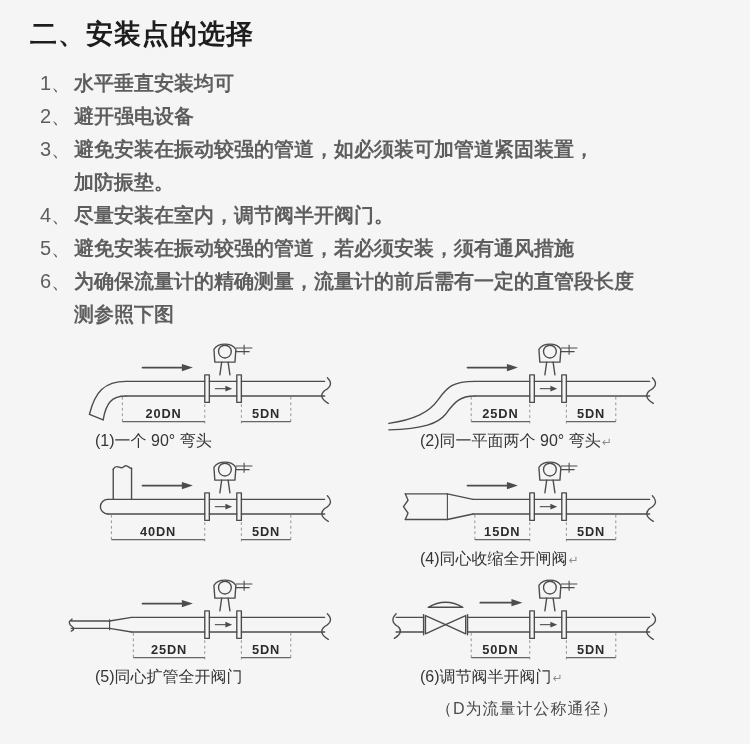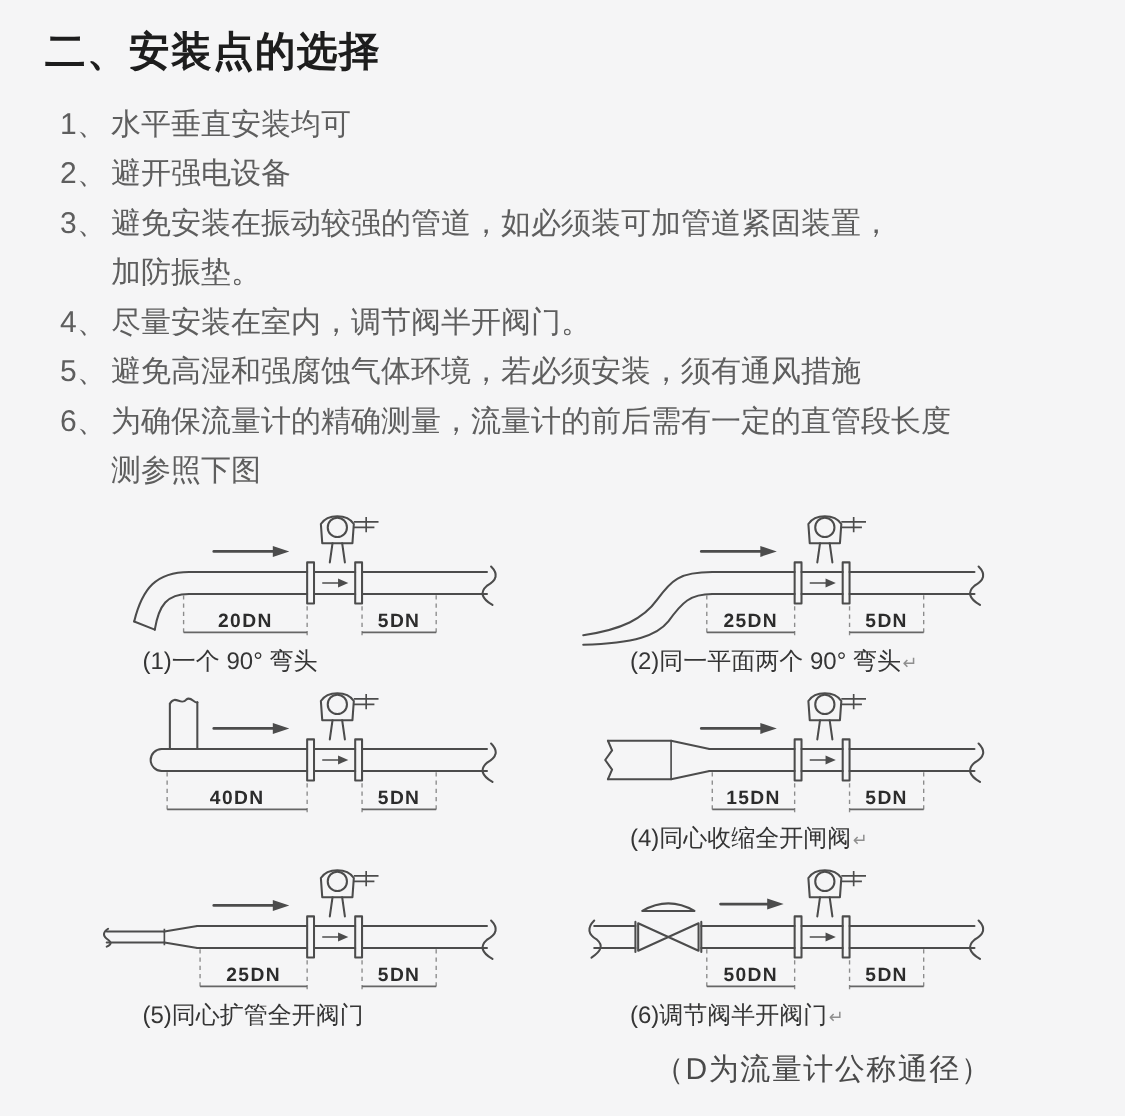--- a/index.html
+++ b/index.html
@@ -8,30 +8,30 @@
     background:#f5f5f6;overflow:hidden;
     font-family:"Liberation Sans","DejaVu Sans",sans-serif;
   }
   .title{
     margin:0;padding:16px 10px 0 30px;
     font-size:27px;font-weight:700;color:#1d1d1d;letter-spacing:1px;
   }
   .rules{margin:15px 0 0 40px;padding:0;list-style:none;width:600px;}
   .rule{display:flex;font-size:20px;line-height:33px;color:#5e5e5e;}
   .rule .num{flex:0 0 34px;}
-  .rule .txt{flex:1;white-space:pre-wrap;}
+  .rule .txt{flex:1;white-space:pre-wrap;font-weight:bold;}
   .figures{
     display:grid;grid-template-columns:325px 325px;
     margin:8px 0 0 62px;
   }
   .fig{margin:0;padding:0;}
   .fig svg{display:block;width:302px;height:92px;}
   .figcap{font-size:16px;color:#353535;margin:0 0 5px 33px;}
   .cap-mark{font-size:12px;color:#8f8f8f;margin-left:1px;}
-  .note{margin:6px 0 0 436px;font-size:20px;color:#4a4a4a;letter-spacing:1px;}
+  .note{margin:6px 0 0 436px;font-size:16px;color:#4a4a4a;letter-spacing:1px;}
   
   .ln{stroke:#4c4c4c;stroke-width:1.5;fill:none;stroke-linecap:round;stroke-linejoin:round;}
   .thin{stroke:#4c4c4c;stroke-width:1.2;fill:none;}
   .fillk{fill:#4c4c4c;stroke:none;}
   .dash{stroke:#8c8c8c;stroke-width:1;stroke-dasharray:3 3;fill:none;}
   .dimln{stroke:#666;stroke-width:1.2;fill:none;}
   .dntext{font-size:14px;font-weight:700;fill:#2c2c2c;letter-spacing:1px;
           font-family:"Liberation Sans","DejaVu Sans",sans-serif;}
 </style>
 </head>
@@ -81,21 +81,21 @@
       <span class="num">3、</span>
       <span class="txt">避免安装在振动较强的管道，如必须装可加管道紧固装置，
 加防振垫。</span>
     </li>
     <li class="rule">
       <span class="num">4、</span>
       <span class="txt">尽量安装在室内，调节阀半开阀门。</span>
     </li>
     <li class="rule">
       <span class="num">5、</span>
-      <span class="txt">避免高湿和强腐蚀气体环境，若必须安装，须有通风措施</span>
+      <span class="txt">避免安装在振动较强的管道，若必须安装，须有通风措施</span>
     </li>
     <li class="rule">
       <span class="num">6、</span>
       <span class="txt">为确保流量计的精确测量，流量计的前后需有一定的直管段长度
 测参照下图</span>
     </li>
   </ol>
 
   <div class="figures">
 

